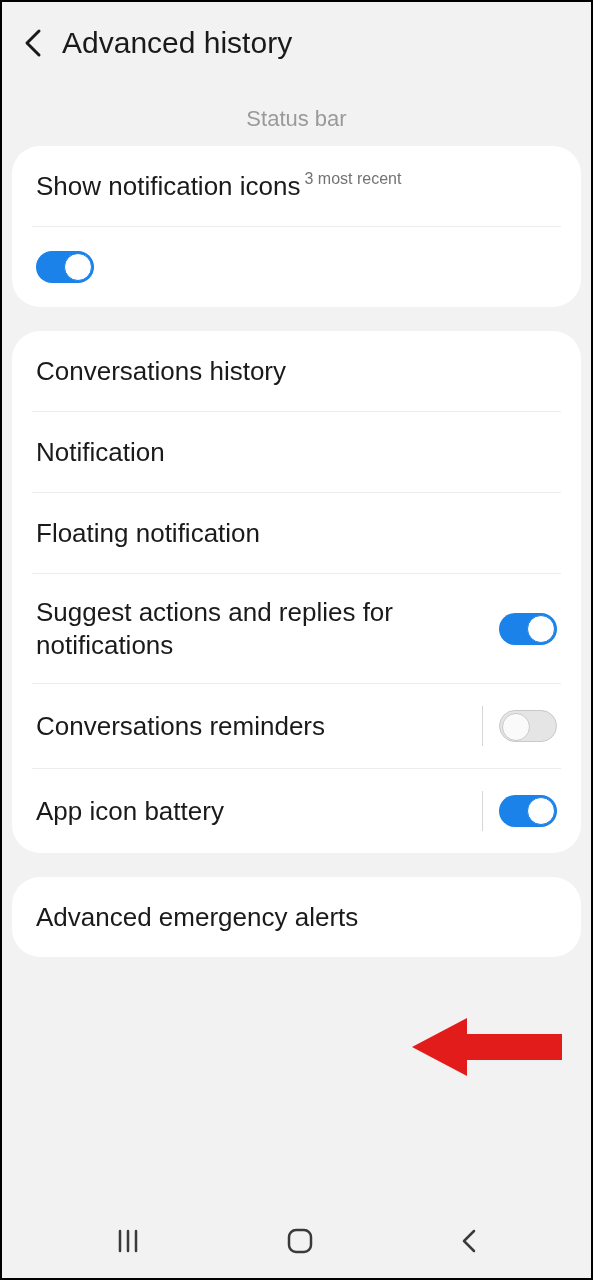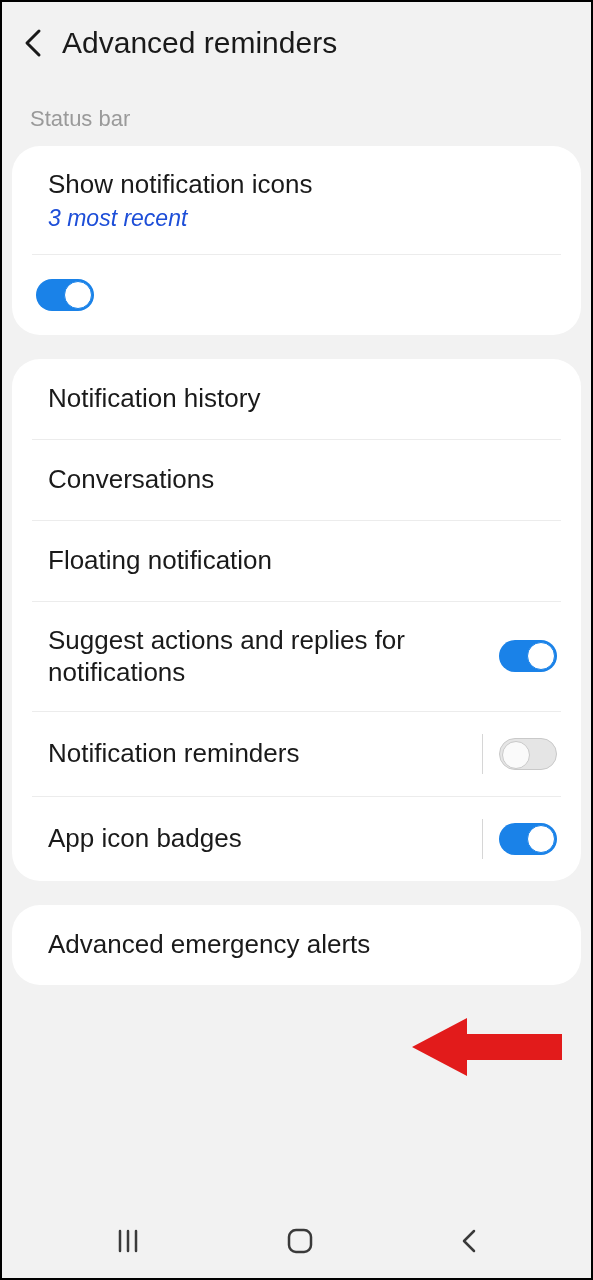--- a/index.html
+++ b/index.html
@@ -29,50 +29,49 @@
   }
   .back-icon svg { display: block; }
   .title {
     font-size: 30px;
     color: #1a1a1a;
   }
   .section-label {
     font-size: 22px;
     color: #9a9a9a;
     padding: 36px 28px 10px 28px;
+    text-align: center;
   }
   .card {
     background: #ffffff;
     border-radius: 28px;
     margin: 4px 10px 24px 10px;
     overflow: hidden;
   }
   .row {
     display: flex;
     align-items: center;
     padding: 22px 24px;
     min-height: 80px;
     position: relative;
   }
   .row-text {
     flex: 1;
     display: flex;
-    flex-direction: column;
+    flex-direction: row;
     gap: 4px;
-    margin-left: 12px;
   }
   .row-title {
     font-size: 26px;
     color: #1a1a1a;
     line-height: 1.25;
   }
   .row-sub {
-    font-size: 23px;
-    color: #1d4ed8;
-    font-style: italic;
+    font-size: 16px;
+    color: #737373;
   }
   .divider {
     height: 1px;
     background: #ececec;
     margin: 0 20px;
   }
   .vdiv {
     width: 1px;
     height: 40px;
     background: #d6d6d6;
@@ -133,21 +132,21 @@
 <body>
 
 <div class="device">
 
   <div class="header">
     <span class="back-icon">
       <svg width="22" height="32" viewBox="0 0 22 32">
         <polyline points="17,4 5,16 17,28" fill="none" stroke="#1a1a1a" stroke-width="3" stroke-linecap="round" stroke-linejoin="round"></polyline>
       </svg>
     </span>
-    <div class="title">Advanced reminders</div>
+    <div class="title">Advanced history</div>
   </div>
 
   <div class="section-label">Status bar</div>
 
   <div class="card">
 
     <div class="row">
       <div class="row-text">
         <div class="row-title">Show notification icons</div>
         <div class="row-sub">3 most recent</div>
@@ -161,29 +160,29 @@
         <div class="knob"></div>
       </div>
     </div>
 
   </div>
 
   <div class="card">
 
     <div class="row">
       <div class="row-text">
-        <div class="row-title">Notification history</div>
-      </div>
-    </div>
-
-    <div class="divider"></div>
-
-    <div class="row">
-      <div class="row-text">
-        <div class="row-title">Conversations</div>
+        <div class="row-title">Conversations history</div>
+      </div>
+    </div>
+
+    <div class="divider"></div>
+
+    <div class="row">
+      <div class="row-text">
+        <div class="row-title">Notification</div>
       </div>
     </div>
 
     <div class="divider"></div>
 
     <div class="row">
       <div class="row-text">
         <div class="row-title">Floating notification</div>
       </div>
     </div>
@@ -196,33 +195,33 @@
       </div>
       <div class="toggle on">
         <div class="knob"></div>
       </div>
     </div>
 
     <div class="divider"></div>
 
     <div class="row">
       <div class="row-text">
-        <div class="row-title">Notification reminders</div>
+        <div class="row-title">Conversations reminders</div>
       </div>
       <div class="vdiv"></div>
       <div class="toggle off">
         <div class="knob"></div>
       </div>
     </div>
 
     <div class="divider"></div>
 
     <div class="row">
       <div class="row-text">
-        <div class="row-title">App icon badges</div>
+        <div class="row-title">App icon battery</div>
       </div>
       <div class="vdiv"></div>
       <div class="toggle on">
         <div class="knob"></div>
       </div>
     </div>
 
   </div>
 
   <div class="card">

